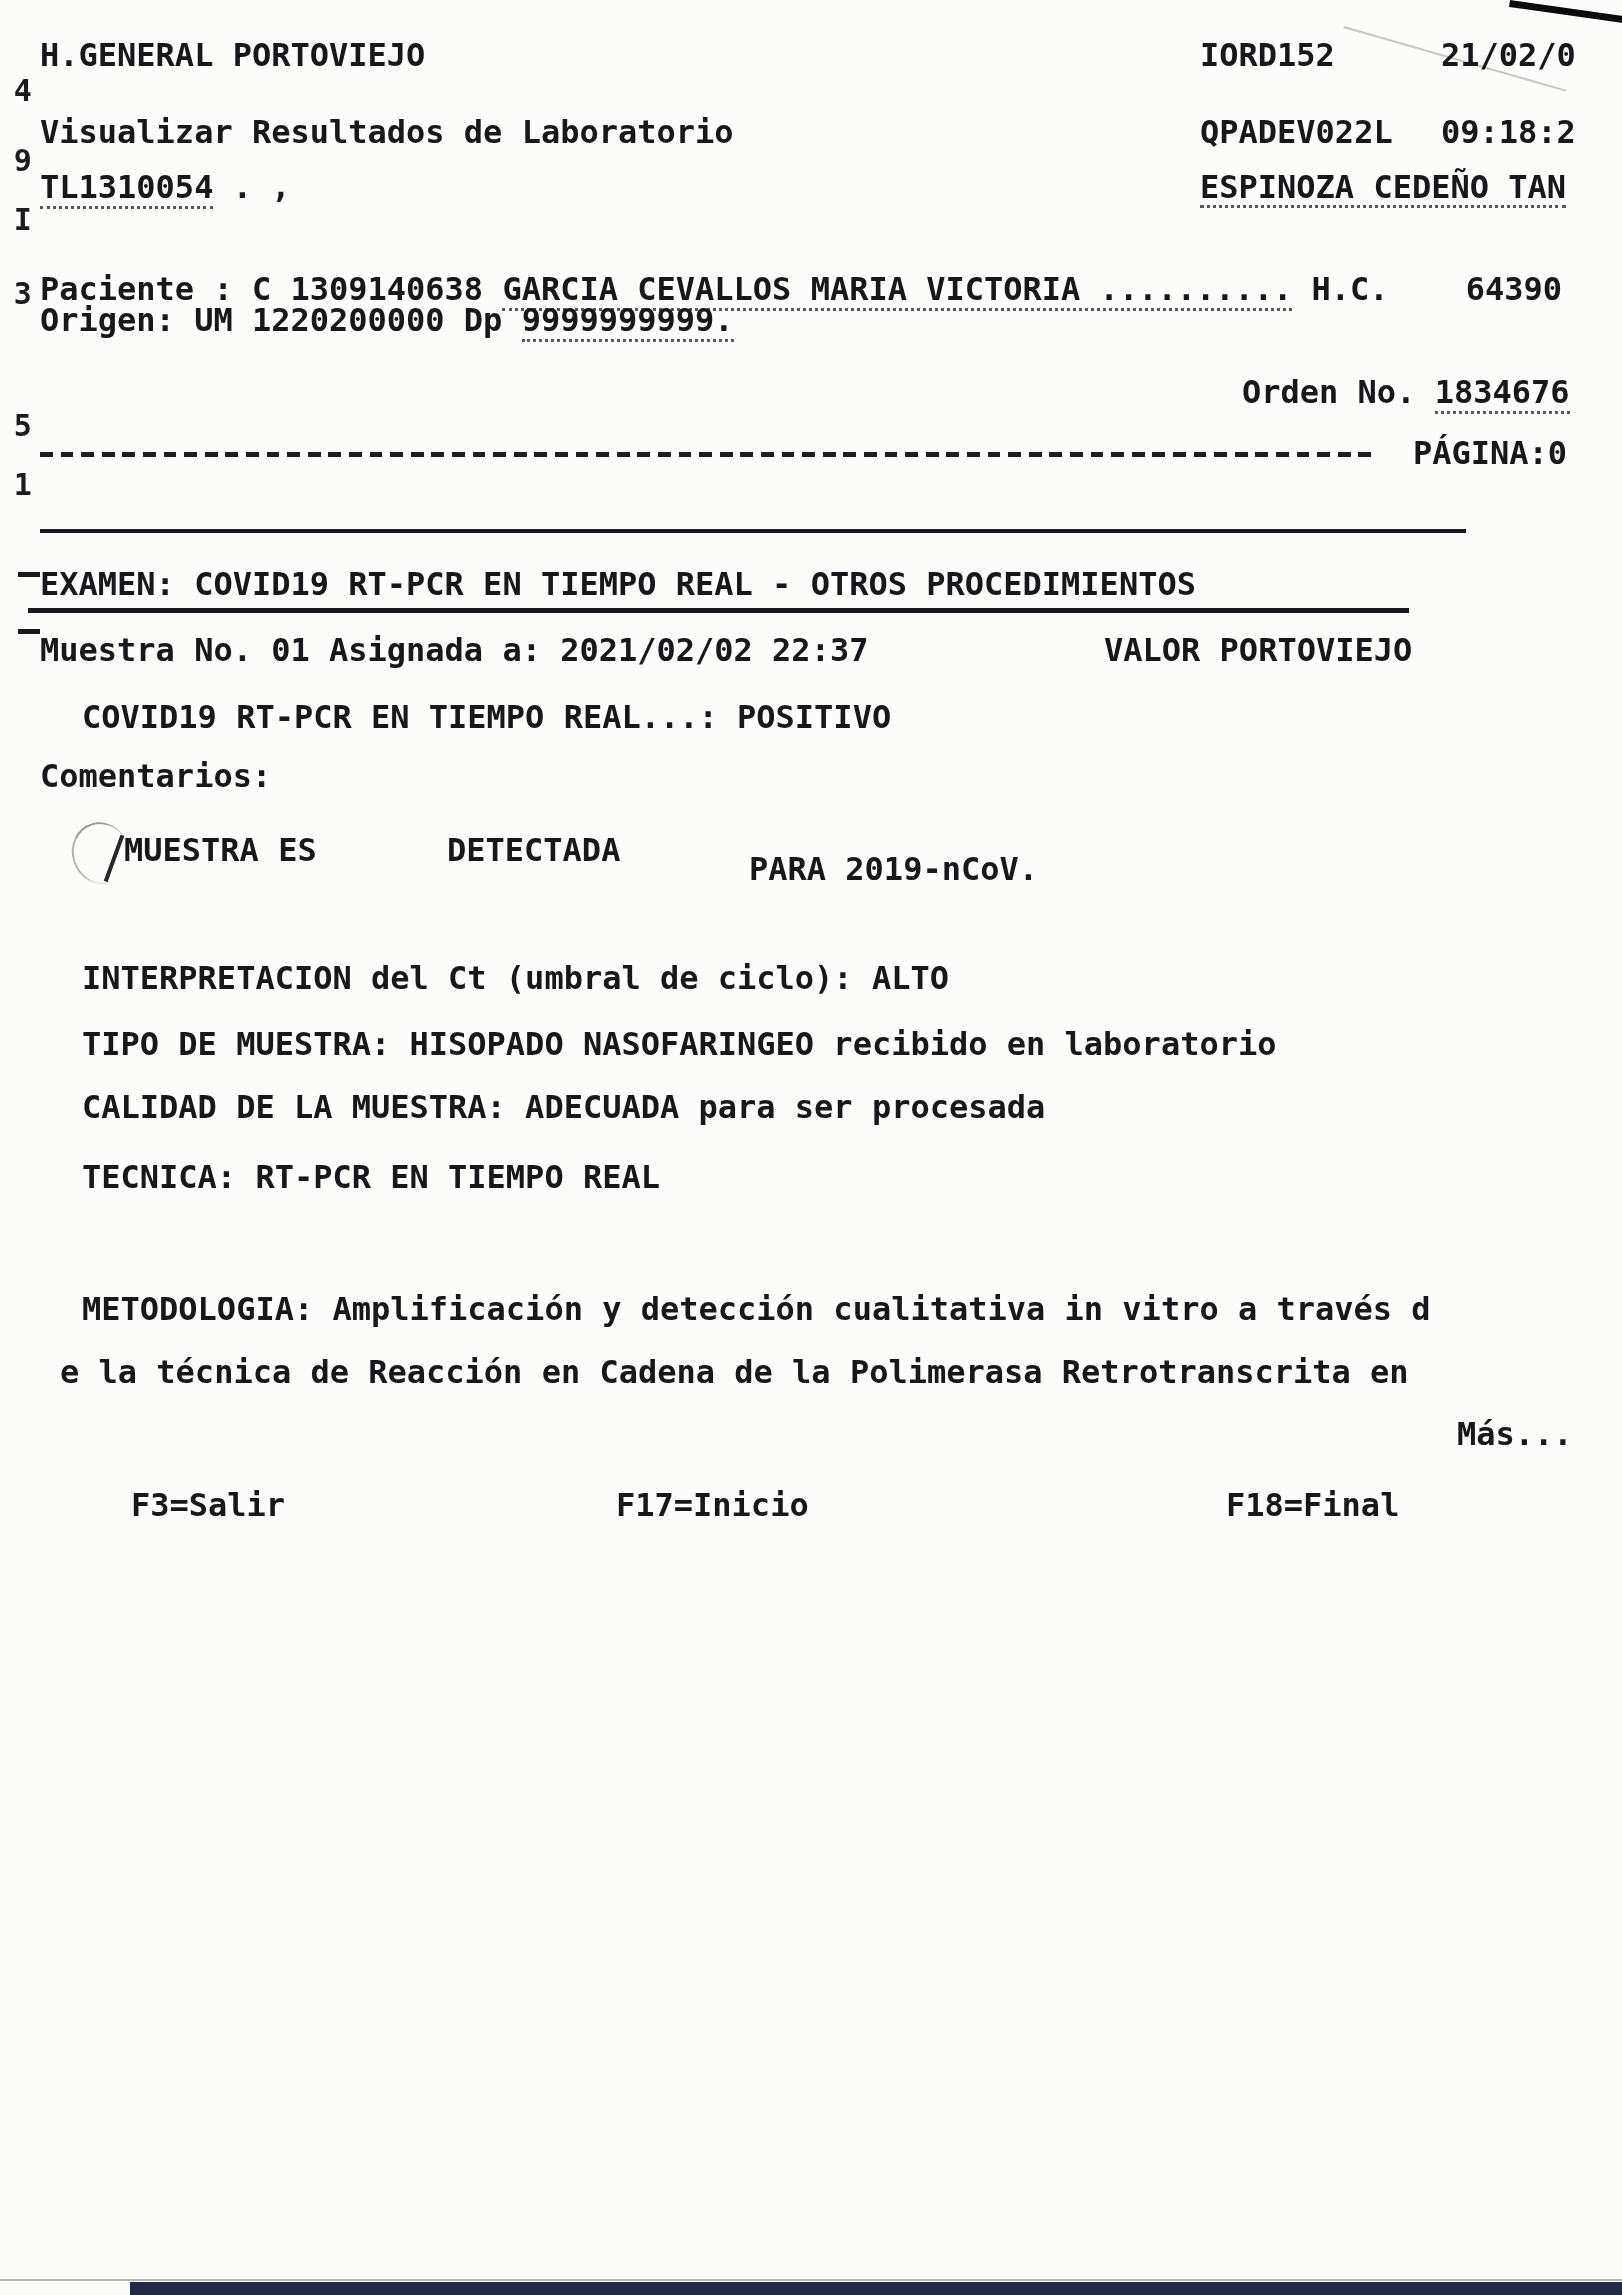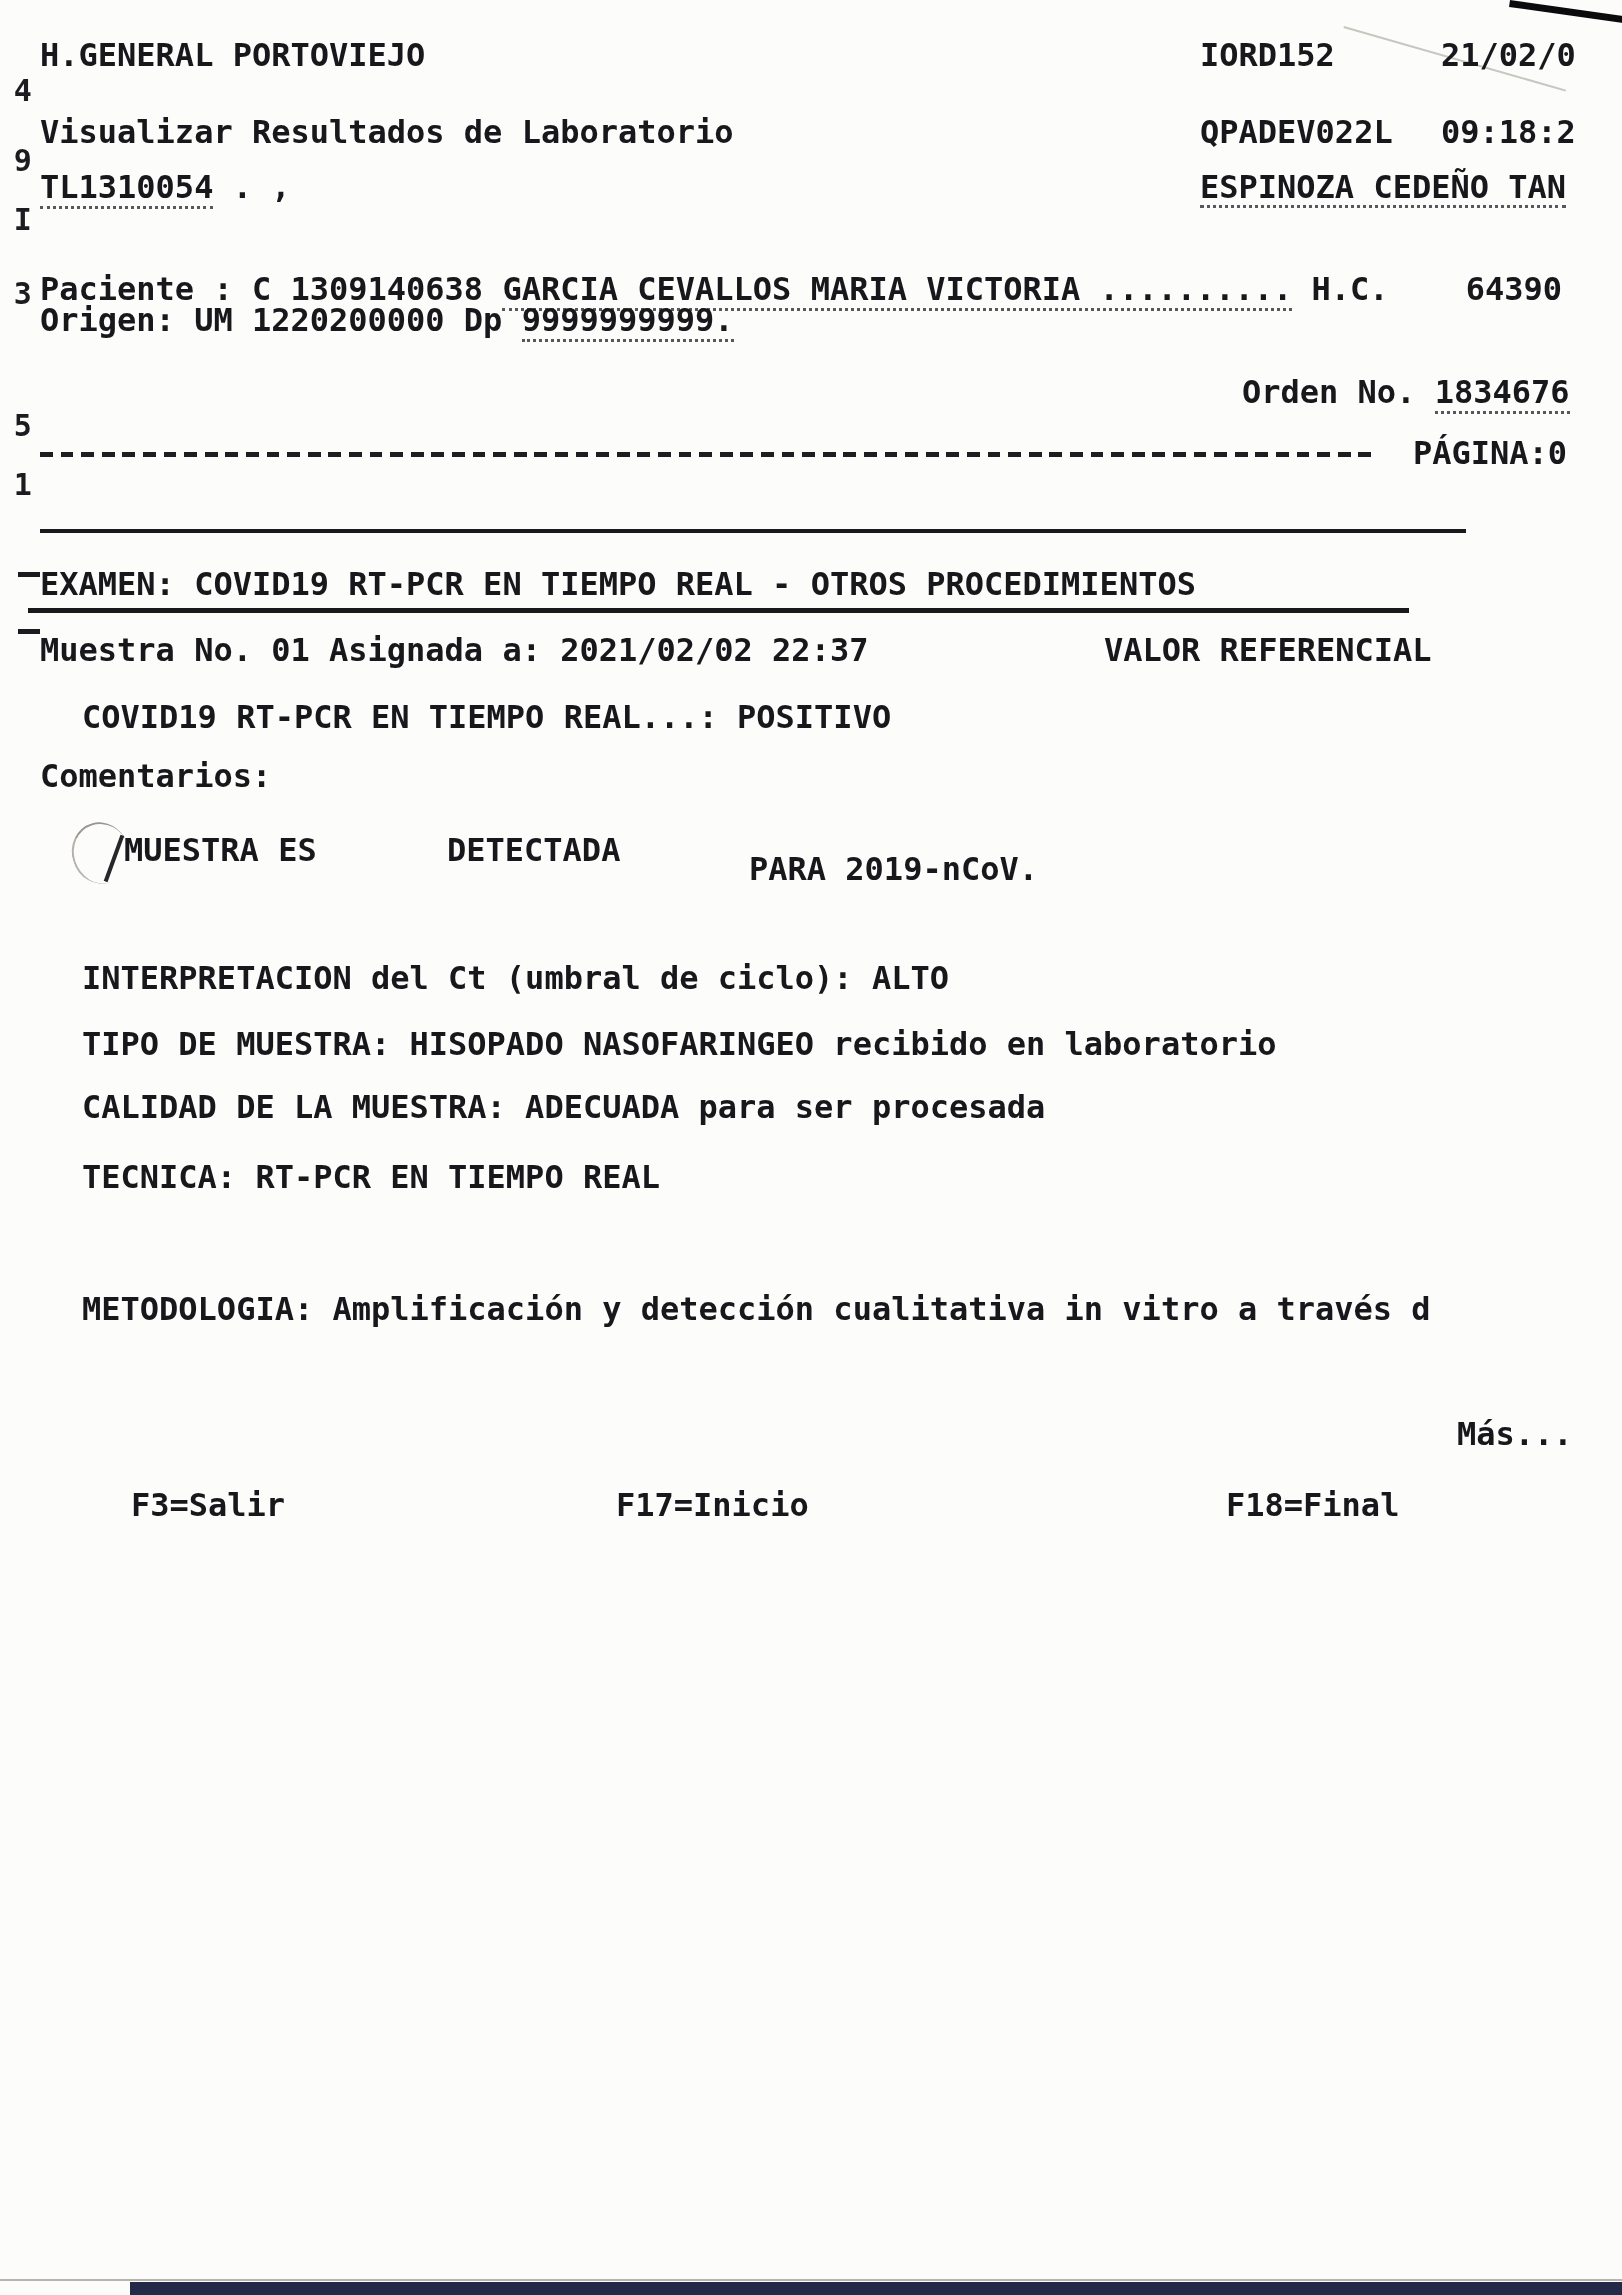--- a/index.html
+++ b/index.html
@@ -100,37 +100,38 @@
   <div class="ln" style="left:1413px; top:436px;">PÁGINA:0</div>
 
   <div class="hrule" style="left:40px; top:529px; width:1426px; height:3.9px;"></div>
 
   <div class="overdash" style="left:17.7px; top:572px;"></div>
   <div class="ln" style="left:40px; top:567px;">EXAMEN: COVID19 RT-PCR EN TIEMPO REAL - OTROS PROCEDIMIENTOS</div>
   <div class="hrule" style="left:28.4px; top:608px; width:1381px; height:4.9px;"></div>
 
   <div class="overdash" style="left:17.7px; top:629px;"></div>
   <div class="ln" style="left:40px; top:633px;">Muestra No. 01 Asignada a: 2021/02/02 22:37</div>
-  <div class="ln" style="left:1104px; top:633px;">VALOR REFERENCIAL</div>
+  <div class="ln" style="left:1104px; top:633px;">VALOR PORTOVIEJO</div>
 
   <div class="ln" style="left:82px; top:700px;">COVID19 RT-PCR EN TIEMPO REAL...: POSITIVO</div>
 
   <div class="ln" style="left:40px; top:759px;">Comentarios:</div>
   <div class="eraser"></div>
   <div class="eraser-stroke"></div>
   <div class="ln" style="left:124px; top:833px;">MUESTRA ES</div>
   <div class="ln" style="left:447px; top:833px;">DETECTADA</div>
   <div class="ln" style="left:749px; top:833px;margin-top:19px;">PARA 2019-nCoV.</div>
 
   <div class="ln" style="left:82px; top:961px;">INTERPRETACION del Ct (umbral de ciclo): ALTO</div>
   <div class="ln" style="left:82px; top:1027px;">TIPO DE MUESTRA: HISOPADO NASOFARINGEO recibido en laboratorio</div>
   <div class="ln" style="left:82px; top:1090px;">CALIDAD DE LA MUESTRA: ADECUADA para ser procesada</div>
   <div class="ln" style="left:82px; top:1160px;">TECNICA: RT-PCR EN TIEMPO REAL</div>
 
   <div class="ln" style="left:82px; top:1292px;">METODOLOGIA: Amplificación y detección cualitativa in vitro a través d</div>
+  <div class="ln" style="left:60px; top:1355px;">e la técnica de Reacción en Cadena de la Polimerasa Retrotranscrita en</div>
 
   <div class="ln" style="left:1457px; top:1417px;">Más...</div>
 
   <div class="ln" style="left:131px; top:1488px;">F3=Salir</div>
   <div class="ln" style="left:616px; top:1488px;">F17=Inicio</div>
   <div class="ln" style="left:1226px; top:1488px;">F18=Final</div>
 
   <div class="bottom-line"></div>
   <div class="bottom-band"></div>
 

